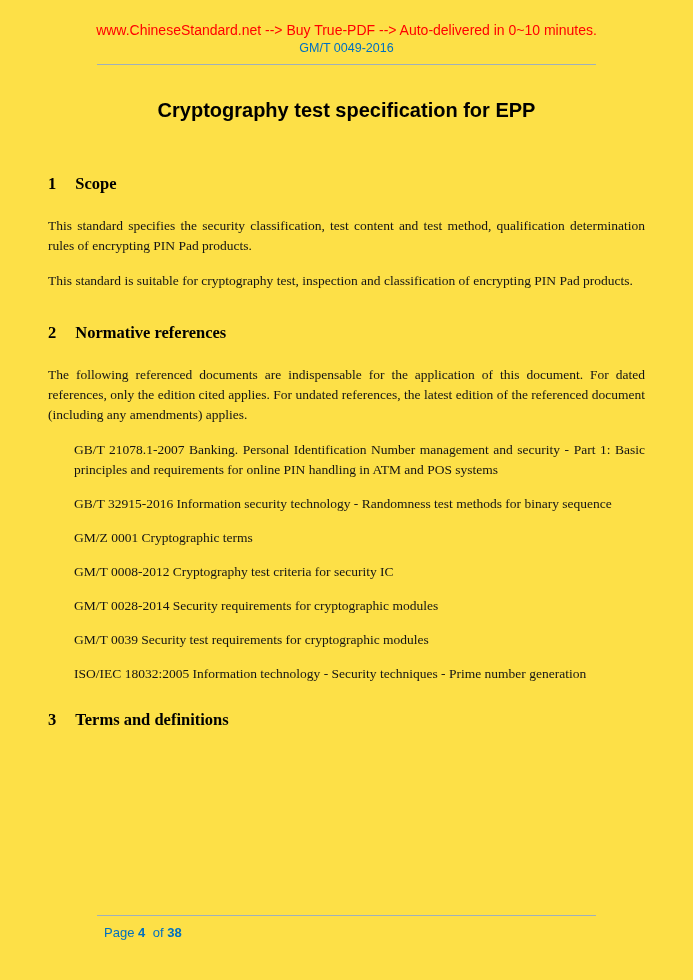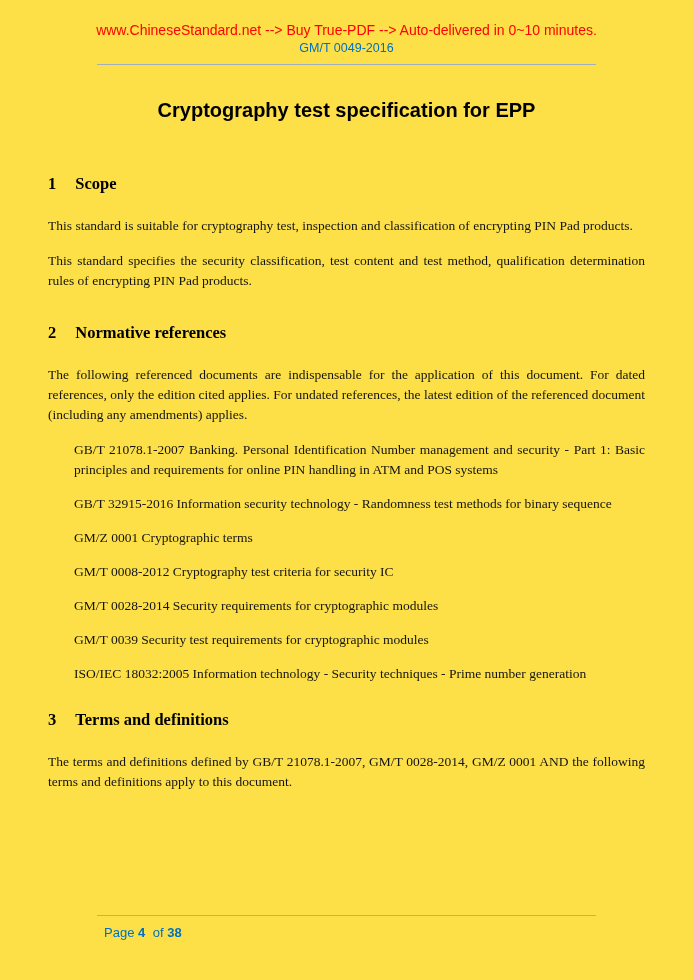--- a/index.html
+++ b/index.html
@@ -97,38 +97,37 @@
 
   <div class="promo">www.ChineseStandard.net --&gt; Buy True-PDF --&gt; Auto-delivered in 0~10 minutes.</div>
   <div class="doc-code">GM/T 0049-2016</div>
   <hr class="rule">
 
   <h1 class="title">Cryptography test specification for EPP</h1>
 
   <div class="content">
 
     <h2 class="section-heading"><span class="hnum">1</span><span>Scope</span></h2>
+    <p class="para">This standard specifies the security classification, test content and test method, qualification determination rules of encrypting PIN Pad products.</p>
     <p class="para">This standard is suitable for cryptography test, inspection and classification of encrypting PIN Pad products.</p>
-    <p class="para">This standard specifies the security classification, test content and test method, qualification determination rules of encrypting PIN Pad products.</p>
 
     <h2 class="section-heading sec2-heading"><span class="hnum">2</span><span>Normative references</span></h2>
     <p class="para">The following referenced documents are indispensable for the application of this document. For dated references, only the edition cited applies. For undated references, the latest edition of the referenced document (including any amendments) applies.</p>
 
     <div class="refs">
       <p class="ref">GB/T 21078.1-2007 Banking. Personal Identification Number management and security - Part 1: Basic principles and requirements for online PIN handling in ATM and POS systems</p>
       <p class="ref">GB/T 32915-2016 Information security technology - Randomness test methods for binary sequence</p>
       <p class="ref">GM/Z 0001 Cryptographic terms</p>
       <p class="ref">GM/T 0008-2012 Cryptography test criteria for security IC</p>
       <p class="ref">GM/T 0028-2014 Security requirements for cryptographic modules</p>
       <p class="ref">GM/T 0039 Security test requirements for cryptographic modules</p>
       <p class="ref">ISO/IEC 18032:2005 Information technology - Security techniques - Prime number generation</p>
     </div>
 
     <h2 class="section-heading sec3-heading"><span class="hnum">3</span><span>Terms and definitions</span></h2>
-    <p class="para">The terms and definitions defined by GB/T 21078.1-2007, GM/T 0028-2014, GM/Z 0001 AND the following terms and definitions apply to this document.</p>
 
   </div>
 
   <hr class="footer-rule">
 
   <div class="footer">
     <div class="page-info">
       <span>Page</span>
       <b>4</b>
       <span>of</span>

